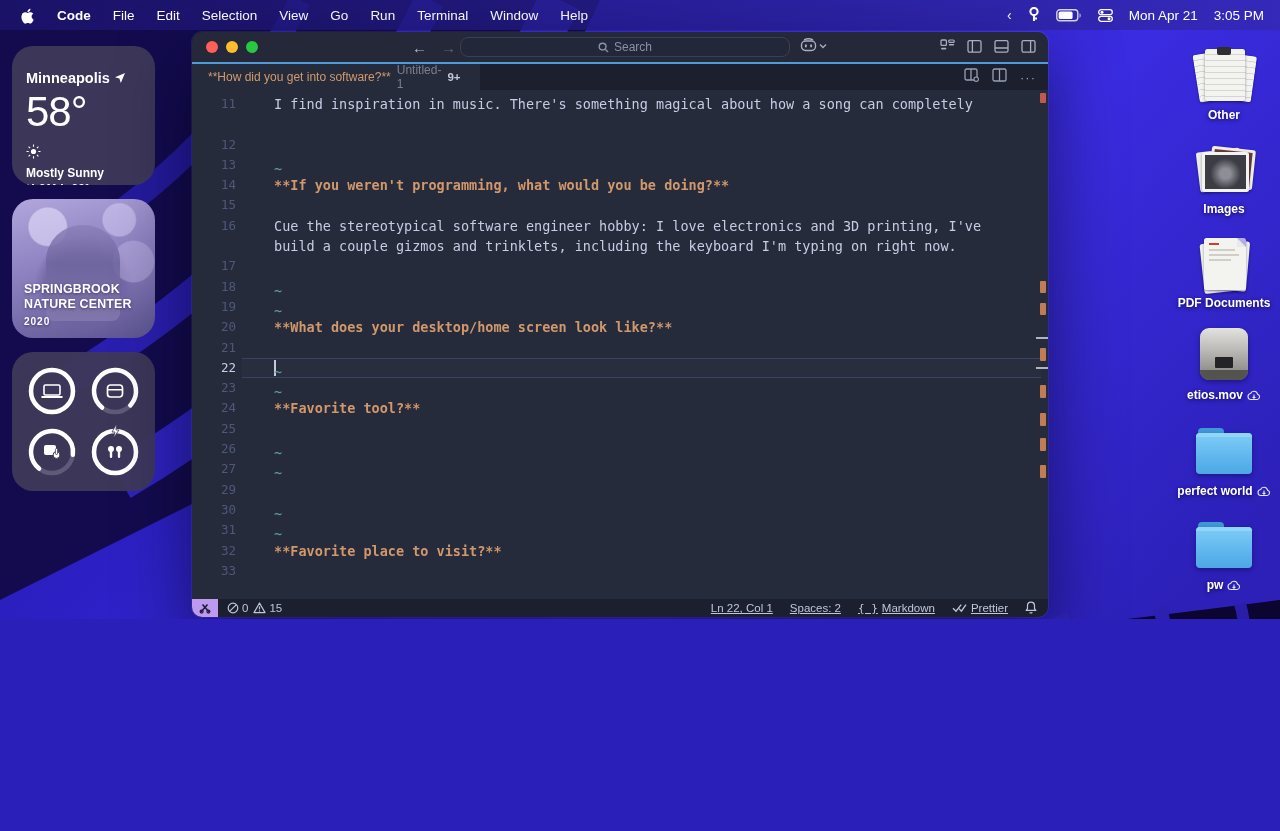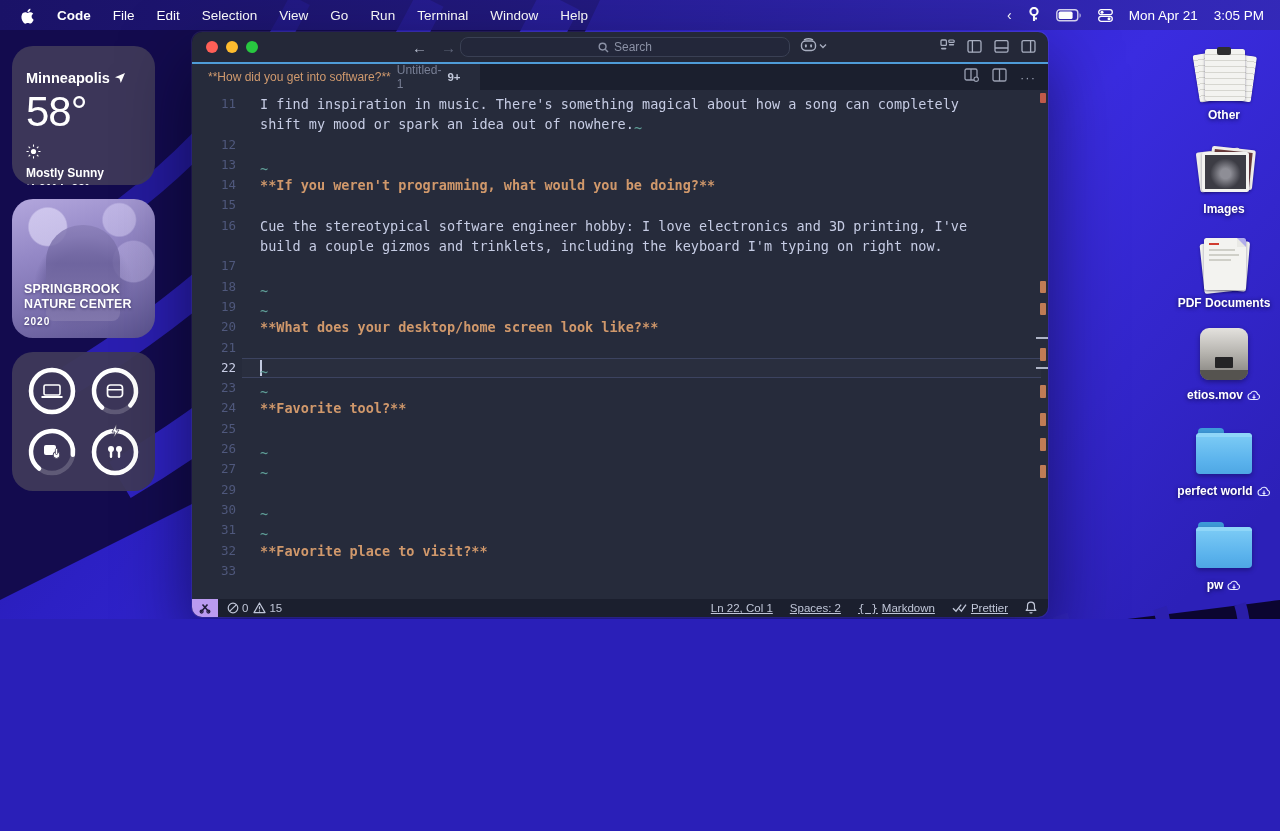--- a/index.html
+++ b/index.html
@@ -70,21 +70,21 @@
   .tab-badge { color:#c3c9db; font-size:11.5px; font-weight:bold; }
   .tab-dot { width:8px; height:8px; border-radius:50%; background:#f2f3f6; margin-left:4px; }
   .tabbar-right { margin-left:auto; display:flex; align-items:center; gap:13px; padding-right:12px; color:#9aa0b2; }
   .more-dots { font-size:13px; letter-spacing:1px; color:#9aa0b2; }
 
   .editor { position:relative; height:509px; background:#262b3b; overflow:hidden;
       font-family:"DejaVu Sans Mono", monospace; font-size:13.5px; padding-top:4px; }
   .row { position:relative; height:20.3px; line-height:20.3px; display:flex; }
   .ln { width:44px; text-align:right; color:#4f587c; font-size:12.5px; flex:0 0 44px; }
   .row.cur .ln { color:#c9cee6; }
-  .code { margin-left:24px; position:relative; white-space:pre; }
+  .code { margin-left:38px; position:relative; white-space:pre; }
   .seg-plain { color:#c6cce4; }
   .seg-md { color:#d0986b; font-weight:bold; }
   .seg-ws { color:#5f9e97; display:inline-block; transform:translateY(4px); }
   .curbox { position:absolute; left:50px; right:7px; top:0; bottom:0;
       border-top:1px solid #3c4360; border-bottom:1px solid #3c4360; background:rgba(255,255,255,.015); }
   .caret { position:absolute; left:0; top:2px; width:1.5px; height:16px; background:#c2cae0; }
   .ruler { position:absolute; right:0; top:0; bottom:0; width:10px; }
   .mark { position:absolute; right:2px; width:6px; border-radius:1px; }
   .wline { position:absolute; right:0; width:12px; height:1.5px; background:#aeb4c6; }
 
@@ -352,21 +352,20 @@
     </div>
 
     <div class="editor" id="editor">
 
     <div class="row">
           <span class="ln">11</span>
           <span class="code"><span class="seg-plain">I find inspiration in music. There's something magical about how a song can completely</span></span>
         </div>
         <div class="row">
           <span class="ln"></span>
-          <span class="code"><span class="seg-plain">shift my mood or spark an idea out of nowhere.</span><span class="seg-ws">~</span></span>
         </div>
         <div class="row">
           <span class="ln">12</span>
           <span class="code"></span>
         </div>
         <div class="row">
           <span class="ln">13</span>
           <span class="code"><span class="seg-ws">~</span></span>
         </div>
         <div class="row">

